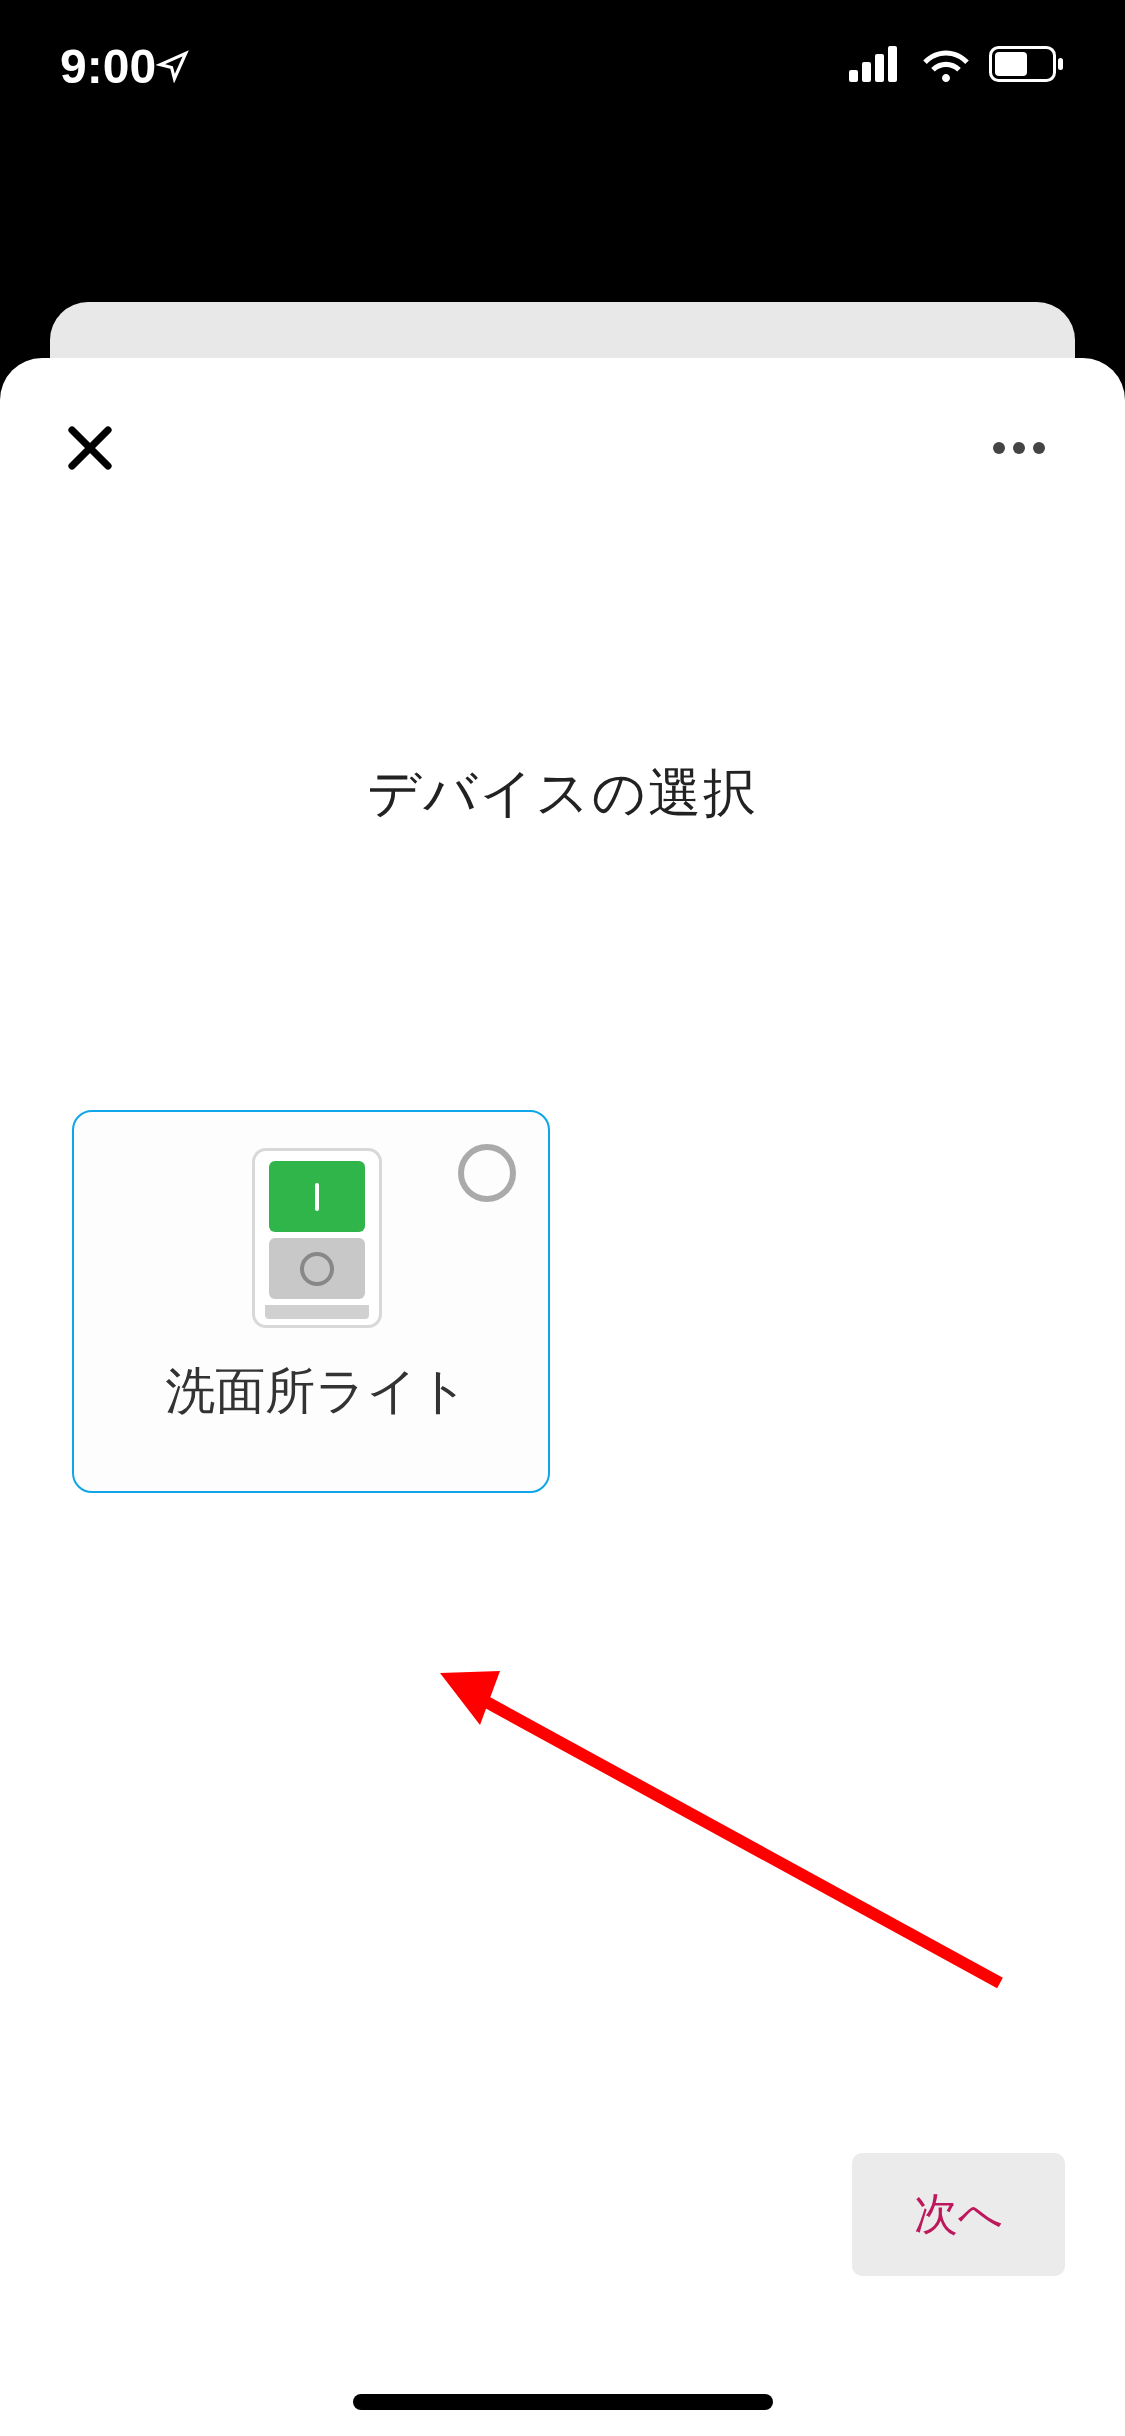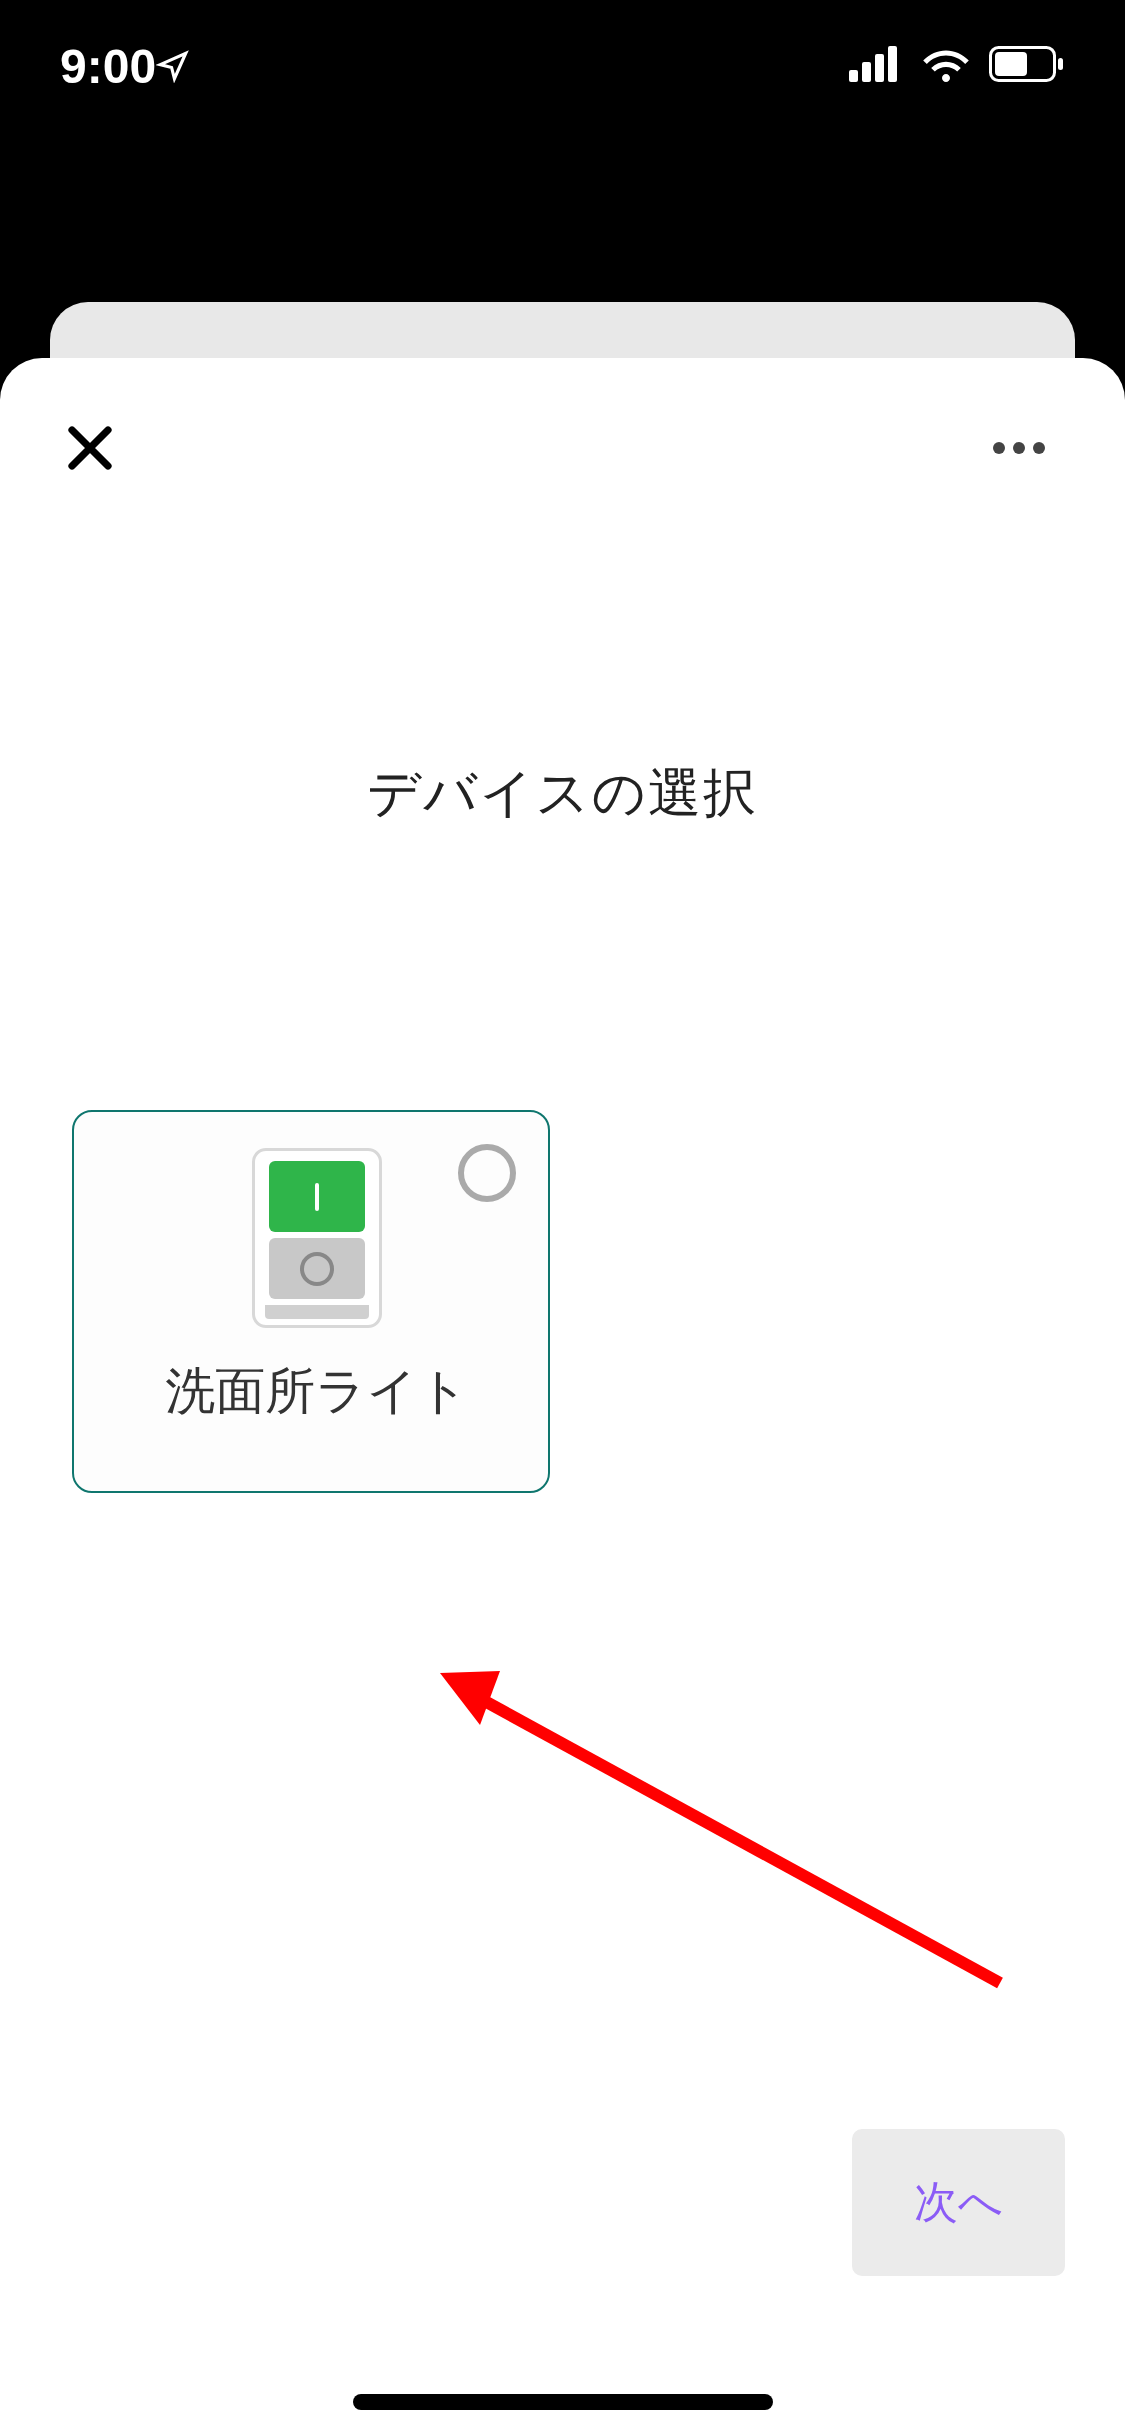--- a/index.html
+++ b/index.html
@@ -88,21 +88,21 @@
       color: #222;
       margin-top: 240px;
       margin-bottom: 280px;
       letter-spacing: 2px;
     }
     .device-grid {
       padding: 0 72px;
     }
     .device-card {
       width: 478px;
-      border: 2px solid #0f766e;
+      border: 2px solid #0ea5e9;
       border-radius: 20px;
       padding: 36px 28px 48px 40px;
       position: relative;
       background: #fdfdfd;
       cursor: pointer;
     }
     .radio-circle {
       position: absolute;
       top: 32px;
       right: 32px;
@@ -174,23 +174,23 @@
       position: absolute;
       top: 1295px;
       left: 430px;
       pointer-events: none;
     }
     .next-button {
       position: absolute;
       bottom: 160px;
       right: 60px;
       background: #ebebeb;
-      color: #8b5cf6;
+      color: #be185d;
       font-size: 44px;
-      padding: 44px 62px;
+      padding: 32px 62px;
       border-radius: 10px;
       border: none;
       cursor: pointer;
     }
     .home-indicator {
       position: absolute;
       bottom: 26px;
       left: 50%;
       transform: translateX(-50%);
       width: 420px;

